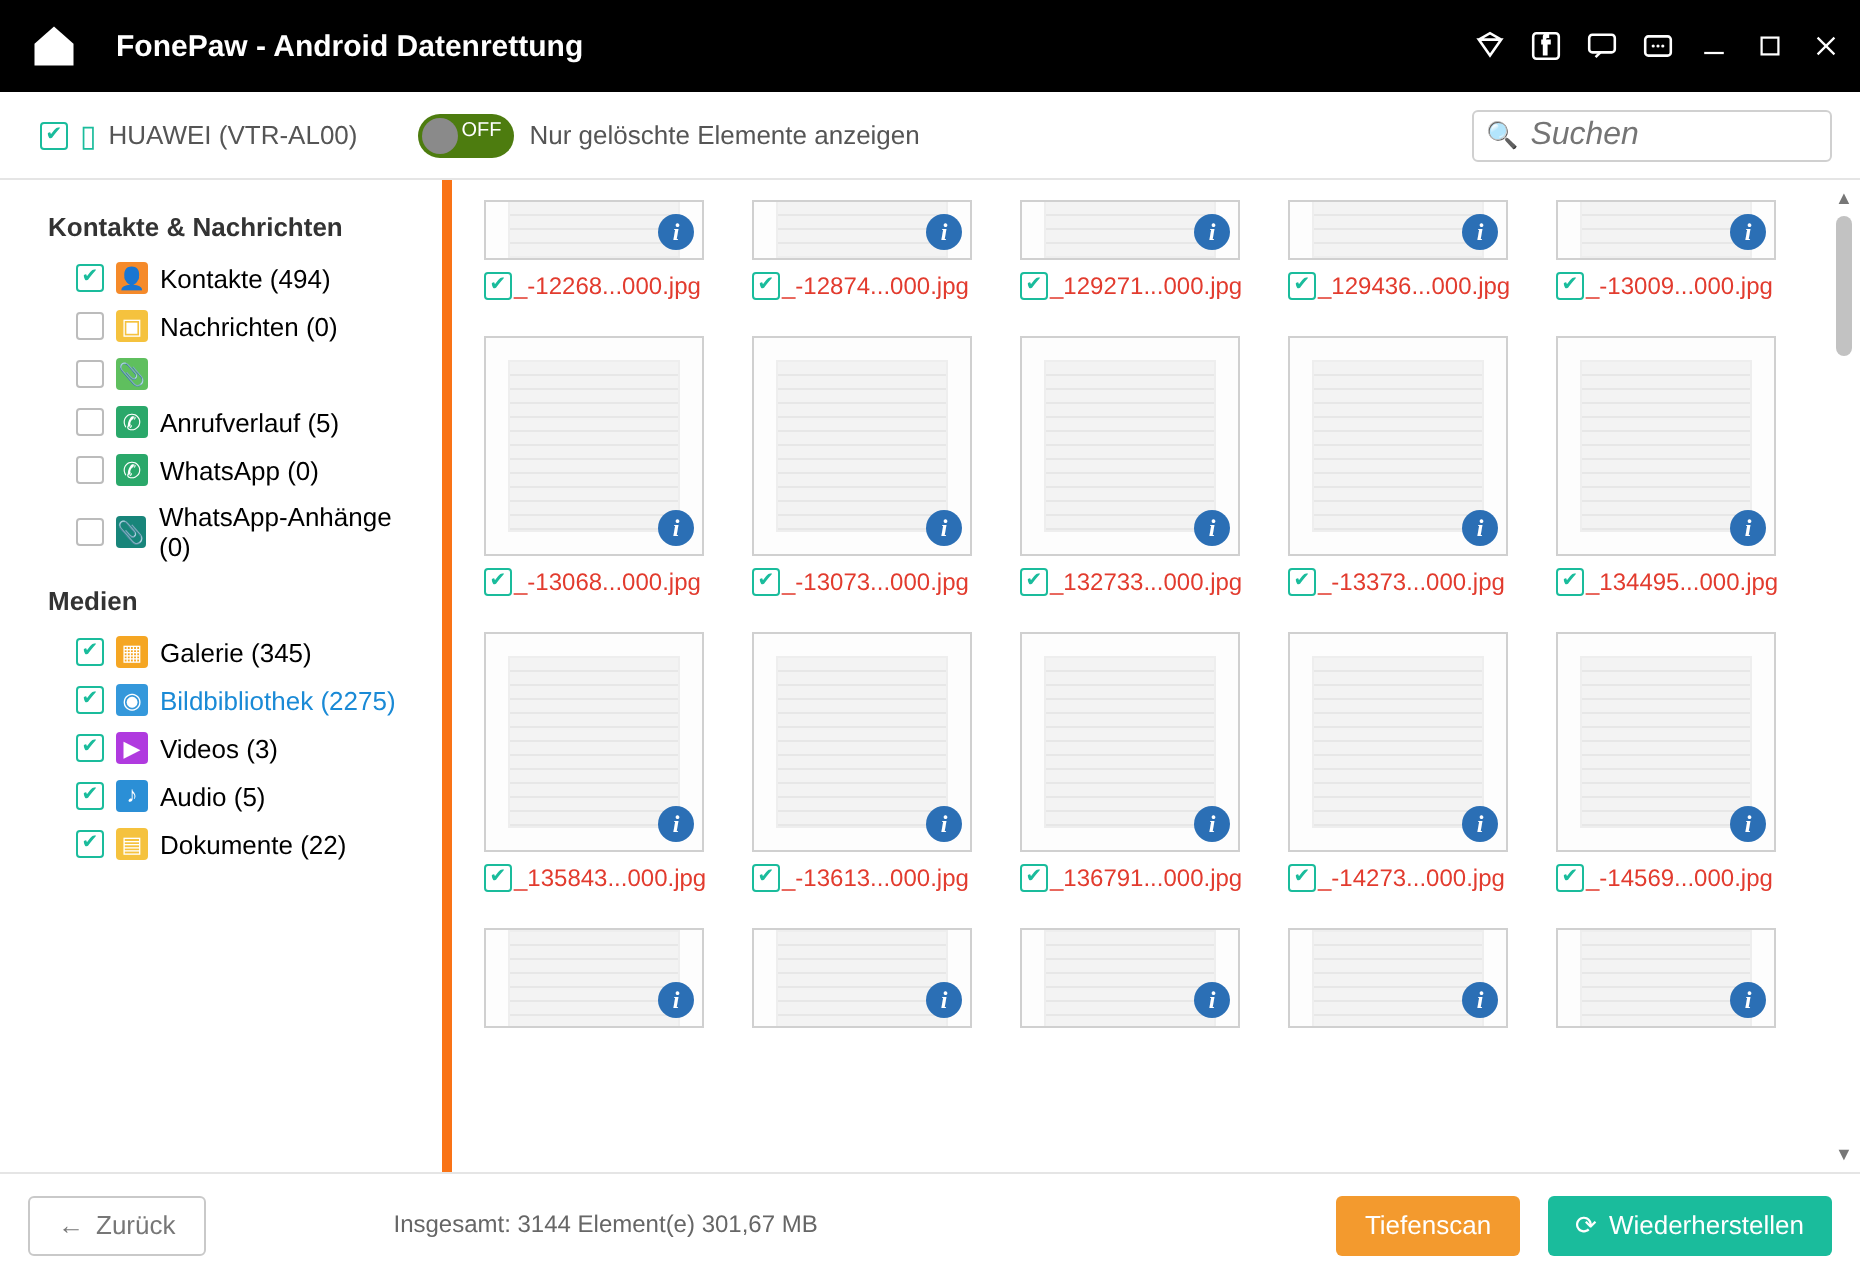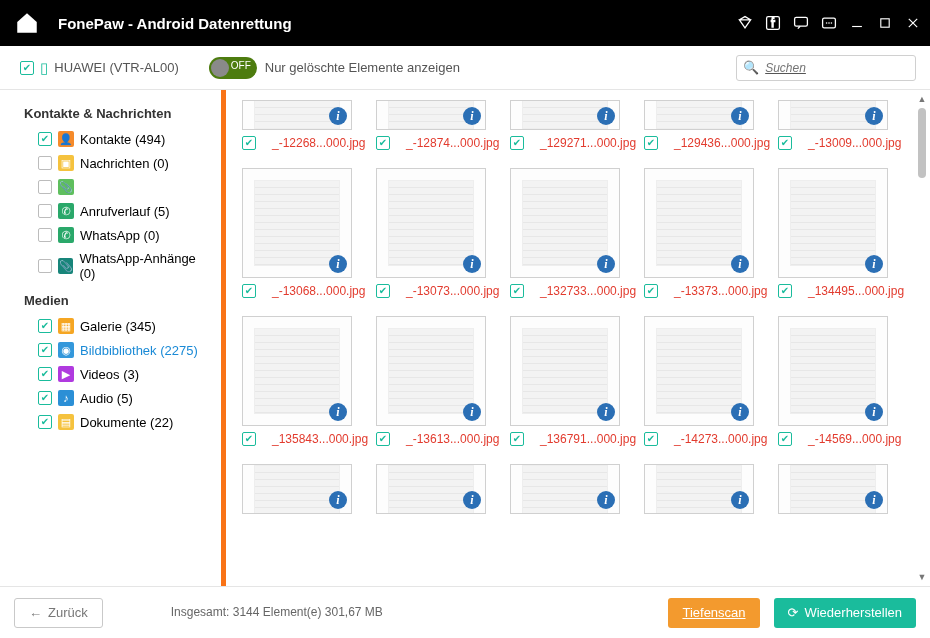--- a/index.html
+++ b/index.html
@@ -14,21 +14,21 @@
   .titlebar .actions svg { stroke: #fff; fill: none; stroke-width: 1.6; }
 
   
   .toprow { height: 44px; border-bottom: 1px solid #e5e5e5; display: flex; align-items: center; padding: 0 14px 0 20px; font-size: 13px; color: #555; }
   .toprow .devcheck { display: flex; align-items: center; gap: 6px; margin-right: 30px; }
   .toprow .toggle { display: flex; align-items: center; gap: 8px; }
   .toggle-pill { width: 48px; height: 22px; border-radius: 11px; background: #4d7c0f; position: relative; cursor: pointer; }
   .toggle-pill .knob { position: absolute; left: 2px; top: 2px; width: 18px; height: 18px; border-radius: 50%; background: #8a8a8a; }
   .toggle-pill .lbl { position: absolute; right: 6px; top: 3px; font-size: 10px; color: #fff; }
   .toprow .search { margin-left: auto; width: 180px; height: 26px; border: 1px solid #d0d0d0; border-radius: 3px; display: flex; align-items: center; padding: 0 6px; gap: 6px; color: #999; }
-  .toprow .search input { border: none; outline: none; width: 100%; font-size: 12px; font-style: italic; color: #555; background: transparent; text-decoration: underline; }
+  .toprow .search input { border: none; outline: none; width: 100%; font-size: 16px; font-style: italic; color: #555; background: transparent; }
 
   
   .main { display: flex; height: calc(100% - 46px - 44px - 52px); }
 
   
   .sidebar { width: 226px; border-right: 5px solid #f97316; padding: 8px 6px 8px 10px; font-size: 13px; overflow-y: auto; }
   .sidebar h4 { font-size: 13px; color: #333; margin: 8px 0 6px 14px; font-weight: 600; }
   .sidebar .item { display: flex; align-items: center; gap: 6px; padding: 4px 4px 4px 28px; cursor: pointer; border-radius: 3px; }
   .sidebar .item.active { color: #1a8ad6; }
   .sidebar .item .icn { width: 16px; height: 16px; display: inline-flex; align-items: center; justify-content: center; border-radius: 2px; font-size: 11px; }
@@ -38,40 +38,40 @@
   .cb.checked::after { content: "✔"; font-size: 10px; color: #1abc9c; line-height: 1; }
   .cb.empty { border-color: #bcbcbc; }
 
   
   .content { flex: 1; position: relative; overflow: hidden; }
   .grid { padding: 10px 20px 10px 16px; overflow-y: auto; height: 100%; display: flex; flex-wrap: wrap; gap: 18px 24px; align-content: flex-start; }
   .cell { width: 110px; display: flex; flex-direction: column; gap: 6px; }
   .thumb { width: 110px; height: 110px; border: 1px solid #d0d0d0; position: relative; background: #fdfdfd; overflow: hidden; display: flex; align-items: center; justify-content: center; }
   .thumb .fake { width: 80%; height: 80%; background: repeating-linear-gradient(#f3f3f3, #f3f3f3 6px, #e7e7e7 6px, #e7e7e7 7px); border: 1px solid #eee; }
   .thumb .info { position: absolute; right: 4px; bottom: 4px; width: 18px; height: 18px; border-radius: 50%; background: #2b6fb5; color: #fff; font-style: italic; font-family: Georgia, serif; font-size: 12px; font-weight: bold; display: flex; align-items: center; justify-content: center; cursor: pointer; }
-  .cell .fname { display: flex; align-items: center; gap: 16px; font-size: 12px; color: #e23b2e; white-space: nowrap; }
+  .cell .fname { display: flex; align-items: center; gap: 1px; font-size: 12px; color: #e23b2e; white-space: nowrap; }
   .cell.partial .thumb { height: 30px; align-items: flex-end; }
   .cell.partial .thumb .fake { height: 180%; }
   .cell.bottom .thumb { height: 50px; align-items: flex-start; }
   .cell.bottom .thumb .fake { height: 180%; }
 
   .scrollbar { position: absolute; right: 2px; top: 0; bottom: 0; width: 12px; }
   .scrollbar .track { position: absolute; inset: 0; }
   .scrollbar .thumbv { position: absolute; right: 2px; top: 18px; width: 8px; height: 70px; background: #c2c2c2; border-radius: 4px; }
   .scrollbar .arrow { position: absolute; left: 0; right: 0; height: 14px; display:flex; align-items:center; justify-content:center; color:#777; font-size:9px; }
   .scrollbar .arrow.up { top: 2px; }
   .scrollbar .arrow.down { bottom: 2px; }
 
   
   .footer { height: 52px; border-top: 1px solid #e5e5e5; display: flex; align-items: center; padding: 0 14px; gap: 14px; font-size: 12px; color: #666; }
   .btn { height: 30px; padding: 0 14px; border-radius: 3px; display: inline-flex; align-items: center; gap: 6px; font-size: 13px; cursor: pointer; }
   .btn.back { border: 1px solid #c9c9c9; color: #777; background: #fff; }
-  .btn.deep { background: #f39a2e; color: #fff; text-decoration: underline; }
+  .btn.deep { background: #f39a2e; color: #fff; }
   .btn.recover { background: #1abc9c; color: #fff; }
-  .footer .stats { display: flex; flex-direction: column; line-height: 1.4; margin-left: 54px; align-items: center; }
+  .footer .stats { display: flex; flex-direction: column; line-height: 1.4; margin-left: 80px; align-items: center; }
   .footer .spacer { flex: 1; }
 </style>
 </head>
 <body>
 
 <div class="titlebar">
   <span class="home">
     <svg viewBox="0 0 24 24" width="26" height="26">
         <path d="M3 11 L12 3 L21 11 V21 H3 Z" fill="#fff"></path>
       </svg>

